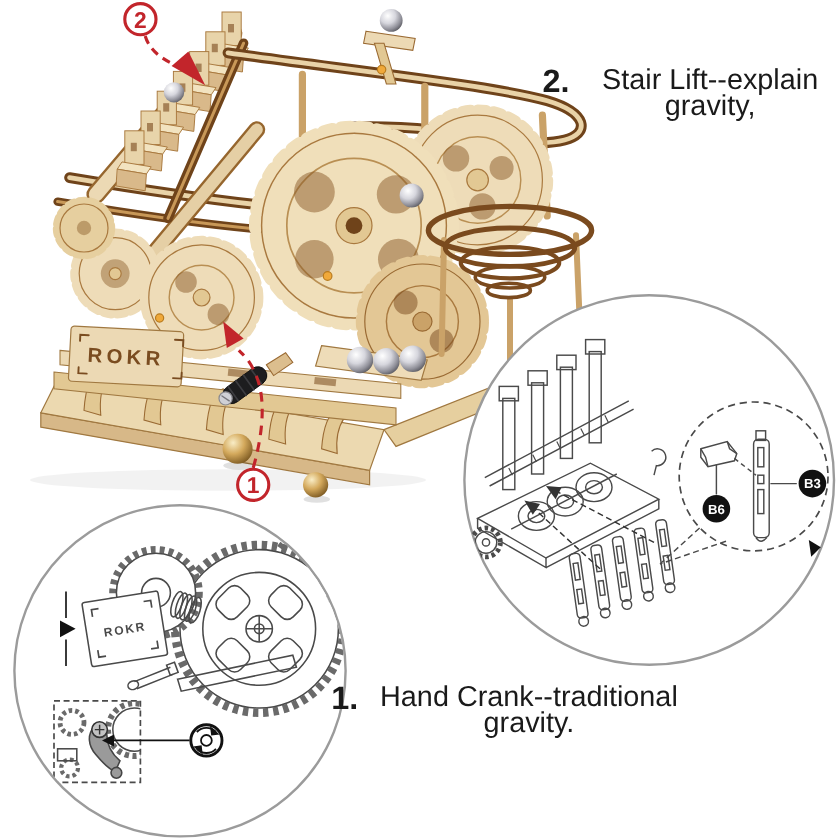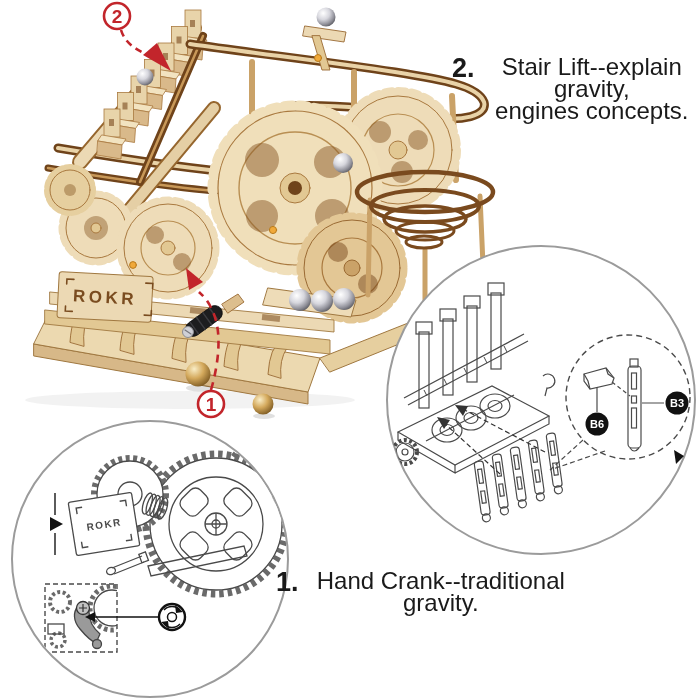--- a/index.html
+++ b/index.html
@@ -458,20 +458,19 @@
     <path d="M211,390 C219,362 222,332 213,312 C208,300 204,297 199,292" fill="none" stroke="#c2252b" stroke-width="2.6" stroke-dasharray="8 6"></path>
     <polygon points="186,268 203,282 189,290" fill="#c2252b"></polygon>
     <circle cx="211" cy="404" r="13" fill="#ffffff" stroke="#c2252b" stroke-width="2.6"></circle>
     <text x="211" y="411" text-anchor="middle" font-size="19" font-weight="bold" fill="#c2252b">1</text>
   </g>
 </svg>
 
 <div id="caption-stair" class="cap">
   <span class="cap-num">2.</span>
   <span class="cap-lines"><span>Stair Lift--explain gravity,</span><br>
-    <span>engines concepts.</span>
   </span>
 </div>
 
 <div id="caption-crank" class="cap">
   <span class="cap-num">1.</span>
   <span class="cap-lines">Hand Crank--traditional gravity.</span>
 </div>
 
 </body></html>

